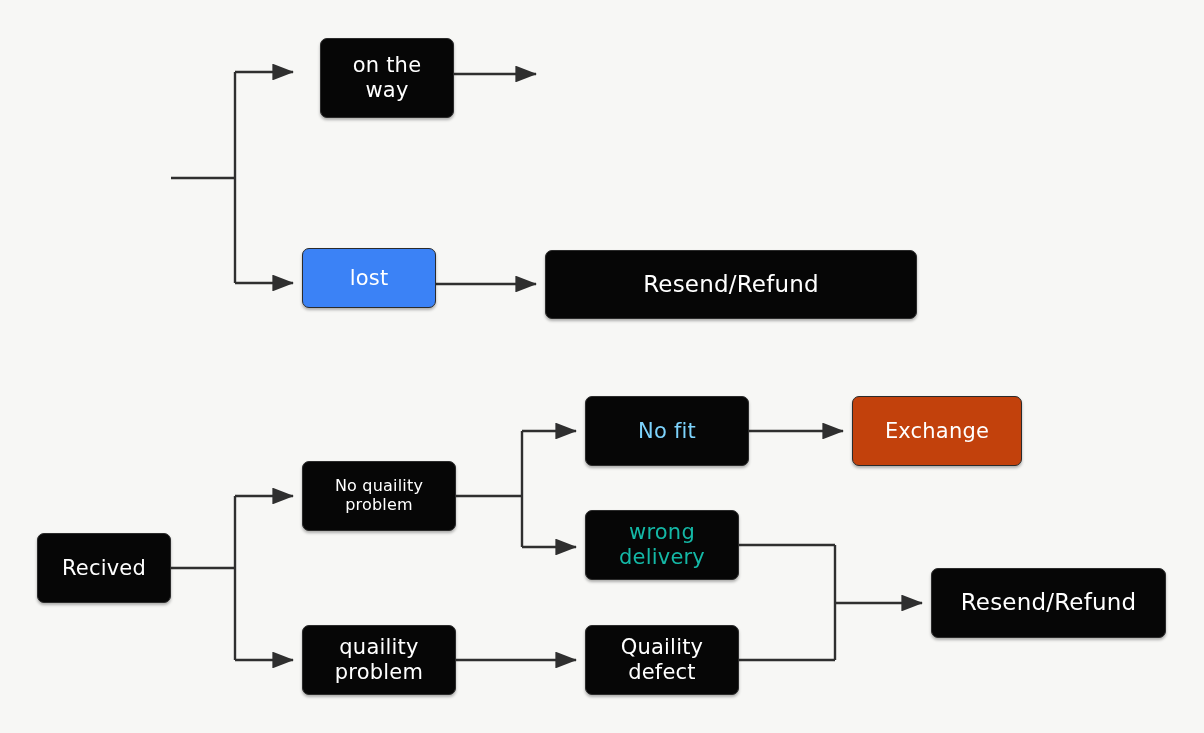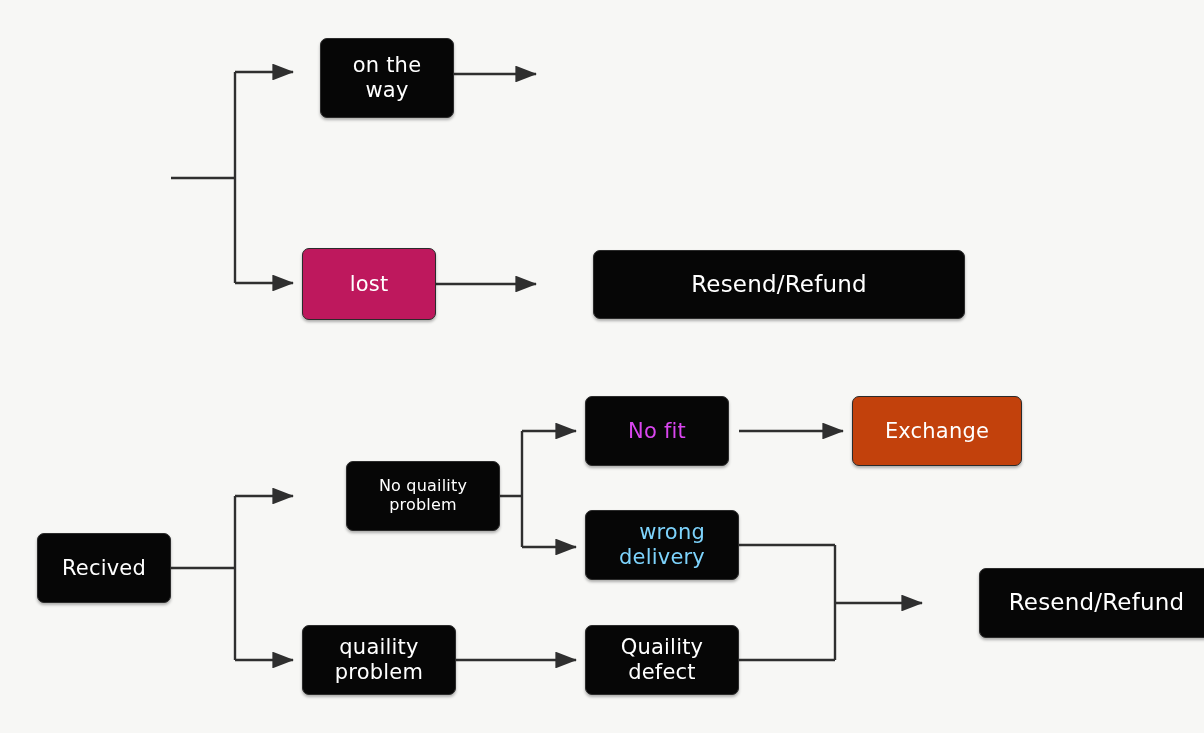--- a/index.html
+++ b/index.html
@@ -36,21 +36,21 @@
     justify-content: center;
     text-align: center;
     line-height: 1.18;
     letter-spacing: 0.2px;
     padding: 2px 6px;
     z-index: 3;
     white-space: pre-line;
   }
   .fs-sm  { font-size: 16px; }
   .fs-md  { font-size: 21px; }
-  .fs-lg  { font-size: 23px; margin-left: 48px; }
+  .fs-lg  { font-size: 23px; }
 </style>
 </head>
 <body style="background: rgb(247, 247, 245);">
 
 <div id="canvas" style="background: rgb(247, 247, 245);">
 
   <svg id="edge-layer" viewBox="0 0 1204 733" xmlns="http://www.w3.org/2000/svg">
     <defs>
       <marker id="arrowhead" markerWidth="9" markerHeight="7" refX="8.6" refY="3.5" orient="auto" markerUnits="strokeWidth">
         <polygon points="0 0, 9 3.5, 0 7" fill="#2f2f2f"></polygon>
@@ -86,35 +86,35 @@
       <path d="M 835 545 L 835 660"></path>
       <path d="M 835 603 L 922 603" marker-end="url(#arrowhead)"></path>
     </g>
   </svg>
 
 
   <div class="node fs-md" id="n-on-the-way" style="left: 302px; top: 38px; width: 134px; height: 80px; background: rgb(6, 6, 6); color: rgb(255, 255, 255); margin-left: 18px;">on the
 way</div>
 
 
-  <div class="node fs-md" id="n-lost" style="left: 302px; top: 248px; width: 134px; height: 72px; background: #be185d; color: rgb(255, 255, 255);">lost</div>
+  <div class="node fs-md" id="n-lost" style="left: 302px; top: 248px; width: 134px; height: 60px; background: #3b82f6; color: rgb(255, 255, 255);">lost</div>
 
   <div class="node fs-lg" id="n-resend-top" style="left: 545px; top: 250px; width: 372px; height: 69px; background: rgb(6, 6, 6); color: rgb(255, 255, 255);">Resend/Refund</div>
 
   <div class="node fs-md" id="n-recived" style="left: 37px; top: 533px; width: 134px; height: 70px; background: rgb(6, 6, 6); color: rgb(255, 255, 255);">Recived</div>
 
-  <div class="node fs-sm" id="n-no-quality" style="left: 302px; top: 461px; width: 154px; height: 70px; background: rgb(6, 6, 6); color: rgb(255, 255, 255); margin-left: 44px;">No quaility
+  <div class="node fs-sm" id="n-no-quality" style="left: 302px; top: 461px; width: 154px; height: 70px; background: rgb(6, 6, 6); color: rgb(255, 255, 255);">No quaility
 problem</div>
 
   <div class="node fs-md" id="n-quality-problem" style="left: 302px; top: 625px; width: 154px; height: 70px; background: rgb(6, 6, 6); color: rgb(255, 255, 255);">quaility
 problem</div>
 
-  <div class="node fs-md" id="n-no-fit" style="left: 585px; top: 396px; width: 144px; height: 70px; background: rgb(6, 6, 6); color: #d946ef;">No fit</div>
+  <div class="node fs-md" id="n-no-fit" style="left: 585px; top: 396px; width: 164px; height: 70px; background: rgb(6, 6, 6); color: #7dd3fc;">No fit</div>
 
-  <div class="node fs-md" id="n-wrong-delivery" style="left: 585px; top: 510px; width: 154px; height: 70px; background: rgb(6, 6, 6); color: #7dd3fc; text-align: right;">wrong
+  <div class="node fs-md" id="n-wrong-delivery" style="left: 585px; top: 510px; width: 154px; height: 70px; background: rgb(6, 6, 6); color: #14b8a6;">wrong
 delivery</div>
 
   <div class="node fs-md" id="n-quality-defect" style="left: 585px; top: 625px; width: 154px; height: 70px; background: rgb(6, 6, 6); color: rgb(255, 255, 255);">Quaility
 defect</div>
 
   <div class="node fs-md" id="n-exchange" style="left: 852px; top: 396px; width: 170px; height: 70px; background: #c2410c; color: rgb(255, 255, 255);">Exchange</div>
 
   <div class="node fs-lg" id="n-resend-bottom" style="left: 931px; top: 568px; width: 235px; height: 70px; background: rgb(6, 6, 6); color: rgb(255, 255, 255);">Resend/Refund</div>
 
 </div>

